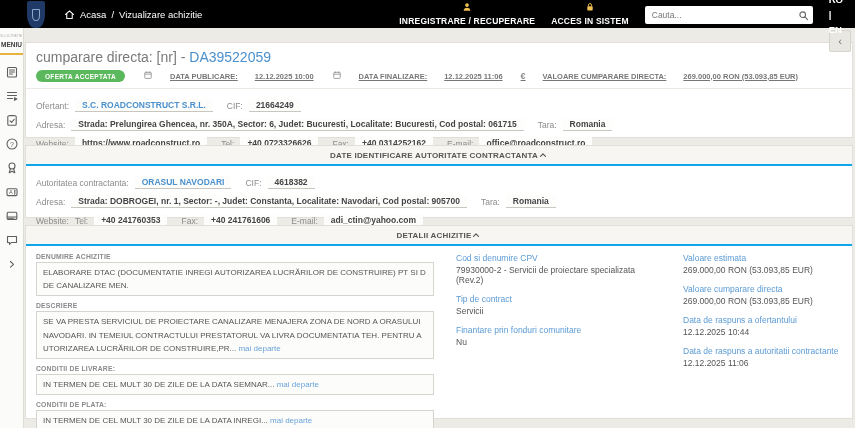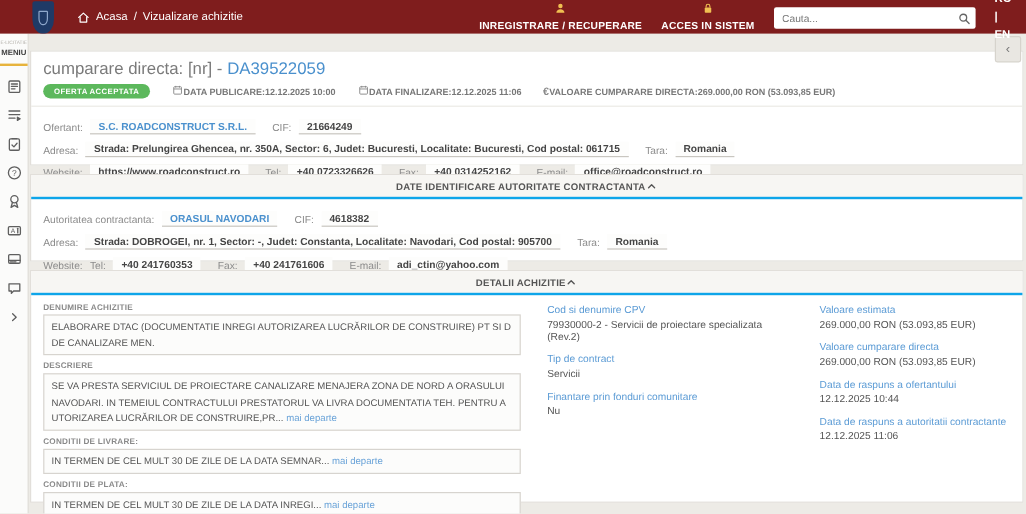--- a/index.html
+++ b/index.html
@@ -7,21 +7,21 @@
   body {
     font-family:"Liberation Sans", sans-serif;
     background:#edebe6;
     position:relative;
     overflow:hidden;
     color:#555;
   }
   
   .topbar {
     position:absolute; top:0; left:0; right:0; height:28px;
-    background:#7f1d1d; color:#fff;
+    background:#000000; color:#fff;
     display:flex; align-items:center; z-index:20;
   }
   .logo {
     position:absolute; left:27px; top:1px; width:18px; height:27px;
     background:#1f3a66; border-radius:2px 2px 45% 45%;
     display:flex; align-items:center; justify-content:center;
   }
   .logo-inner { width:8px; height:12px; border:1px solid #8fa8cc; border-radius:1px 1px 45% 45%; }
   .crumbs { margin-left:64px; display:flex; align-items:center; gap:5px; font-size:9.5px; }
   .crumbs a { color:#fff; text-decoration:none; cursor:pointer; }
@@ -66,21 +66,21 @@
   .chev-up { cursor:pointer; display:flex; }
   .chev-up svg { width:10px; height:10px; stroke:#555; fill:none; stroke-width:1.6; stroke-linecap:round; stroke-linejoin:round; }
   
   .title-line { padding:6px 10px 0; font-size:14px; color:#7a7a7a; }
   .title-line .tid { color:#4a90cd; cursor:pointer; }
   .meta-row { display:flex; align-items:center; gap:18px; padding:5px 10px 6px; border-bottom:1px solid #eceae5; }
   .badge {
     color:#fff; font-size:6.5px; font-weight:bold; letter-spacing:.3px;
     padding:2.5px 9px; border-radius:9px; background:#5cb85c;
   }
-  .meta-item { display:flex; align-items:center; gap:0; font-size:7.5px; color:#777; font-weight:bold; }
+  .meta-item { display:flex; align-items:center; gap:17px; font-size:7.5px; color:#777; font-weight:bold;text-decoration:underline; }
   .meta-item .mval { font-weight:bold; }
   .micon svg { width:10px; height:10px; stroke:#8a8a8a; fill:none; stroke-width:1.1; }
   .euro-glyph { font-size:9px; color:#8a8a8a; font-weight:bold; line-height:1; }
   
   .kv-rows { padding:4px 10px 2px; }
   .kv-row { display:flex; align-items:center; margin:6px 0; font-size:8.5px; color:#8b8b8b; flex-wrap:nowrap; }
   .kv-label { margin-right:6px; white-space:nowrap; }
   .kv-value {
     color:#454545; font-weight:bold; background:#fdfdfc;
     border-bottom:1px solid #c9c6c0; padding:1px 7px; margin-right:14px; white-space:nowrap;

